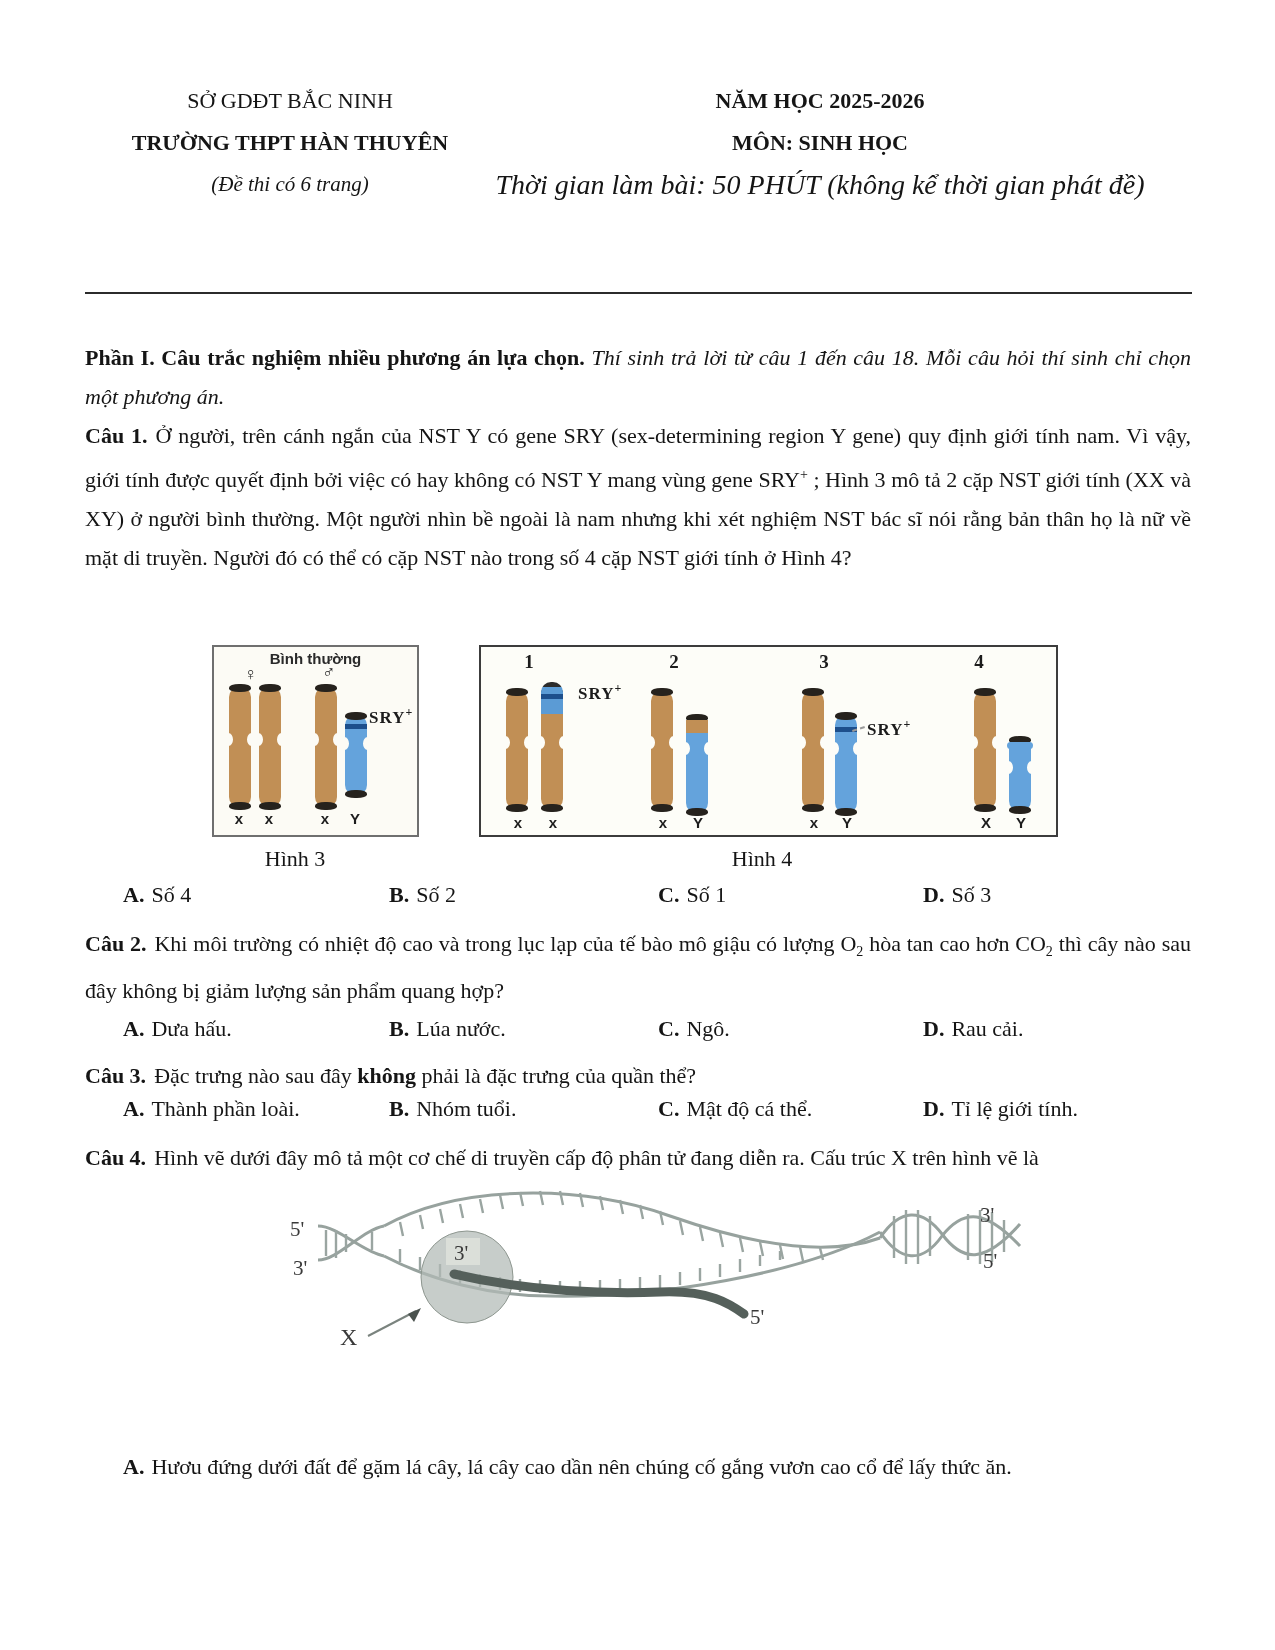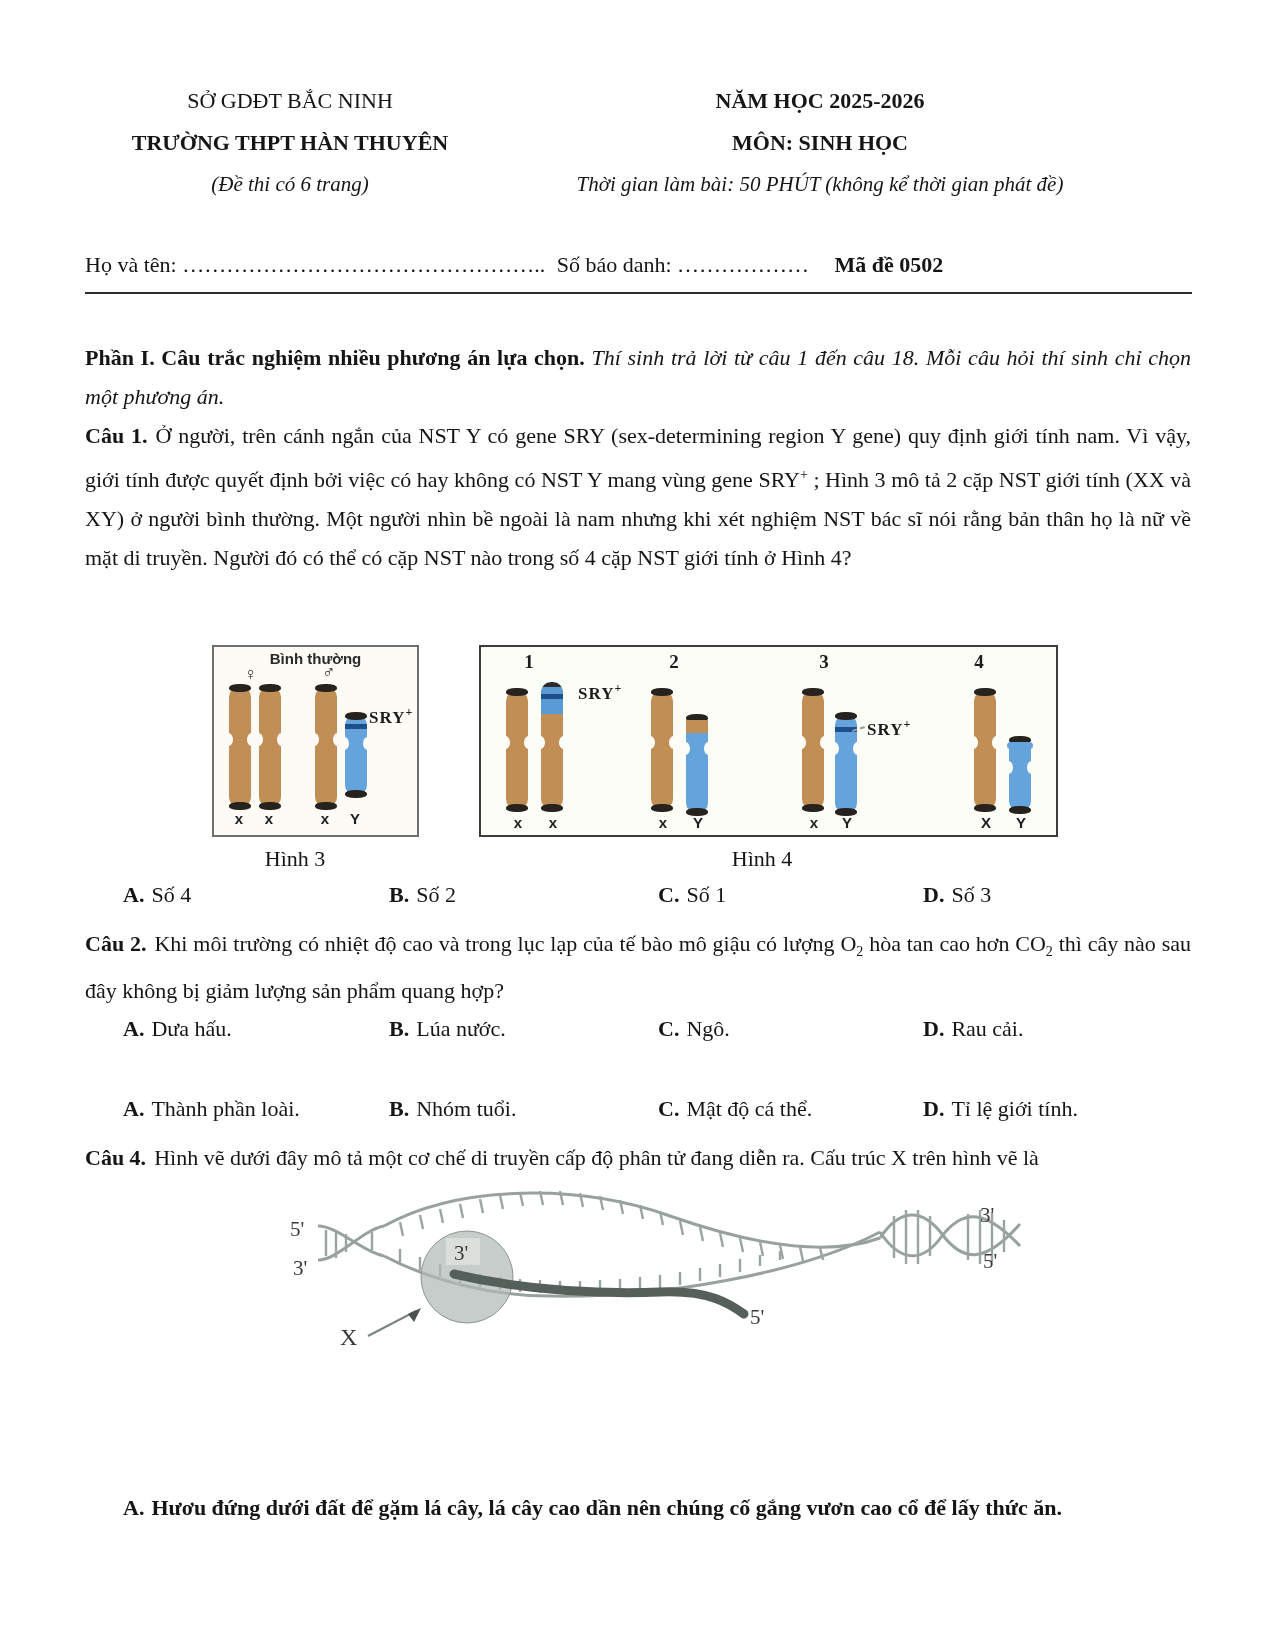--- a/index.html
+++ b/index.html
@@ -57,30 +57,23 @@
 
   <div class="hcol" style="left:100px;top:86px;width:380px;">
     <p>SỞ GDĐT BẮC NINH</p>
     <p class="b">TRƯỜNG THPT HÀN THUYÊN</p>
     <p class="i" style="font-size:21px;">(Đề thi có 6 trang)</p>
   </div>
 
   <div class="hcol" style="left:470px;top:86px;width:700px;">
     <p class="b">NĂM HỌC 2025-2026</p>
     <p class="b">MÔN: SINH HỌC</p>
-    <p class="i" style="font-size:21px;">Thời gian làm bài: 50 PHÚT (không kể thời gian phát đề)</p>
-  </div>
-
-  <div class="abs" style="left:85px;top:252px;width:1107px;font-size:22px;">
-    <span>Họ và tên:</span>
-    <span>…………………………………………..</span>
-    <span style="margin-left:6px;">Số báo danh:</span>
-    <span>………………</span>
-    <span class="b" style="margin-left:20px;">Mã đề 0502</span>
-  </div>
+    <p class="i" style="font-size:28px;">Thời gian làm bài: 50 PHÚT (không kể thời gian phát đề)</p>
+  </div>
+
 
   <div class="hrule" style="top:292px;"></div>
 
   <p class="para" style="top:338px;">
     <b>Phần I. Câu trắc nghiệm nhiều phương án lựa chọn.</b><span class="i"> Thí sinh trả lời từ câu 1 đến câu 18. Mỗi câu hỏi thí sinh chỉ chọn một phương án.</span>
   </p>
 
   <p class="para" style="top:416px;">
     <b class="qlabel">Câu 1.</b><span>Ở người, trên cánh ngắn của NST Y có gene SRY (sex-determining region Y gene) quy định giới tính nam. Vì vậy, giới tính được quyết định bởi việc có hay không có NST Y mang vùng gene SRY</span><sup>+</sup><span> ; Hình 3 mô tả 2 cặp NST giới tính (XX và XY) ở người bình thường. Một người nhìn bề ngoài là nam nhưng khi xét nghiệm NST bác sĩ nói rằng bản thân họ là nữ về mặt di truyền. Người đó có thể có cặp NST nào trong số 4 cặp NST giới tính ở Hình 4?</span>
   </p>
@@ -185,20 +178,23 @@
     <b class="qlabel">Câu 2.</b><span>Khi môi trường có nhiệt độ cao và trong lục lạp của tế bào mô giậu có lượng O</span><sub>2</sub><span> hòa tan cao hơn CO</span><sub>2</sub><span> thì cây nào sau đây không bị giảm lượng sản phẩm quang hợp?</span>
   </p>
 
   <div class="optrow" style="top:1016px;">
     <span><span class="lt">A.</span><span>Dưa hấu.</span></span>
     <span><span class="lt">B.</span><span>Lúa nước.</span></span>
     <span><span class="lt">C.</span><span>Ngô.</span></span>
     <span><span class="lt">D.</span><span>Rau cải.</span></span>
   </div>
 
+  <p class="para" style="top:1056px;">
+    <b class="qlabel">Câu 3.</b><span>Đặc trưng nào sau đây </span><b>không</b><span> phải là đặc trưng của quần thể?</span>
+  </p>
 
   <div class="optrow" style="top:1096px;">
     <span><span class="lt">A.</span><span>Thành phần loài.</span></span>
     <span><span class="lt">B.</span><span>Nhóm tuổi.</span></span>
     <span><span class="lt">C.</span><span>Mật độ cá thể.</span></span>
     <span><span class="lt">D.</span><span>Tỉ lệ giới tính.</span></span>
   </div>
 
   <p class="para" style="top:1138px;">
     <b class="qlabel">Câu 4.</b><span>Hình vẽ dưới đây mô tả một cơ chế di truyền cấp độ phân tử đang diễn ra. Cấu trúc X trên hình vẽ là</span>
@@ -278,17 +274,17 @@
     <text x="13" y="93" font-size="21">3'</text>
     <text x="700" y="40" font-size="21">3'</text>
     <text x="703" y="86" font-size="21">5'</text>
     <text x="174" y="78" font-size="21">3'</text>
     <text x="470" y="142" font-size="21">5'</text>
     <text x="60" y="163" font-size="24">X</text>
   </svg>
 
 
 
-  <p class="para" style="top:1488px;padding-left:38px;box-sizing:border-box;font-weight:bold;">
+  <p class="para" style="top:1447px;padding-left:38px;box-sizing:border-box;">
     <b style="margin-right:7px;">A.</b><span>Hươu đứng dưới đất để gặm lá cây, lá cây cao dần nên chúng cố gắng vươn cao cổ để lấy thức ăn.</span>
   </p>
 
 </div>
 
 </body></html>

